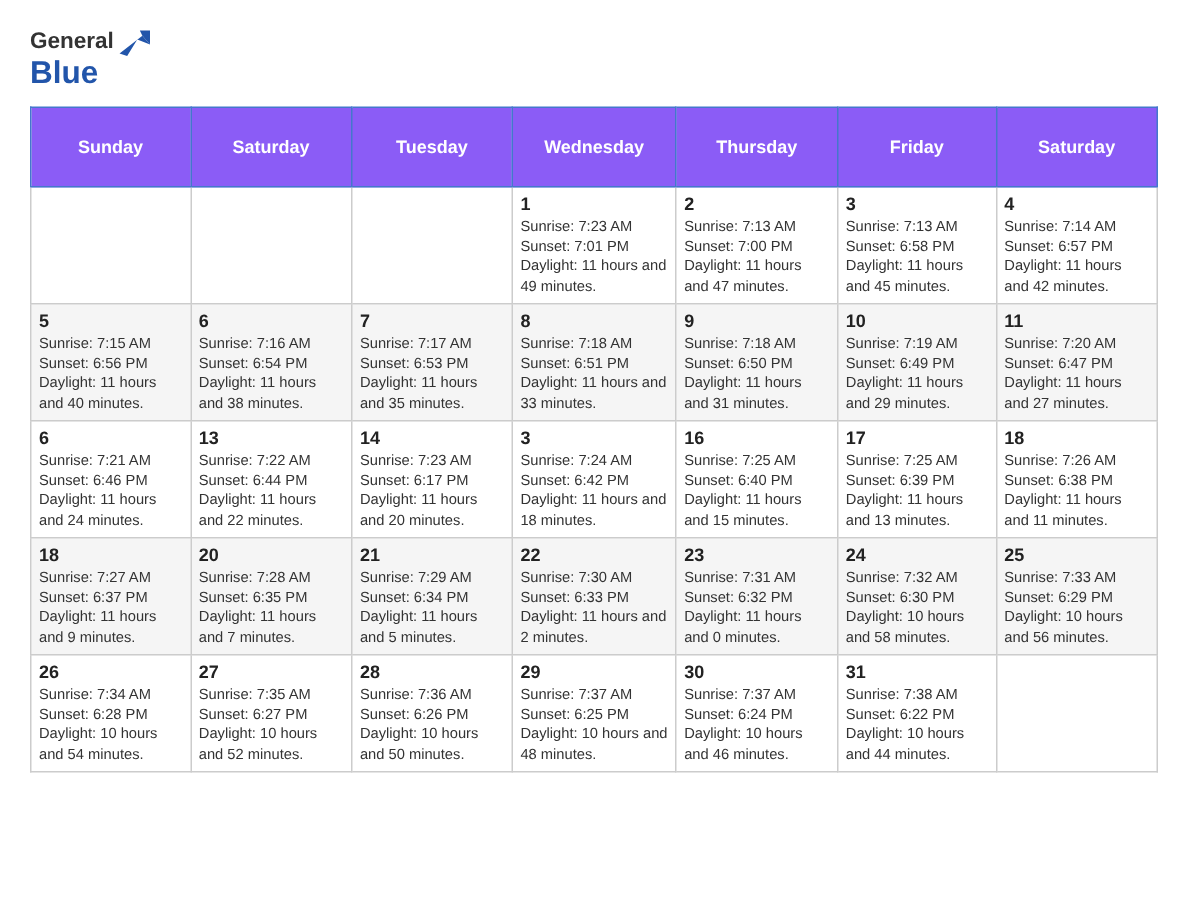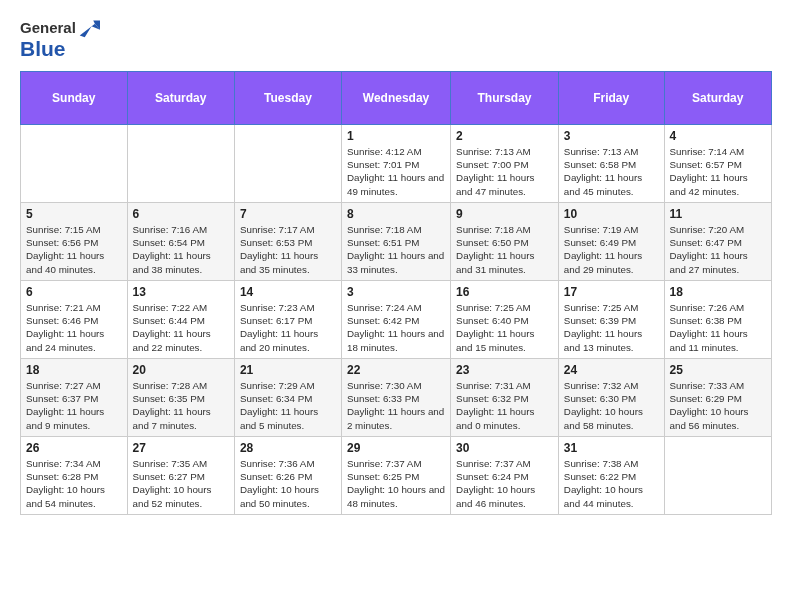--- a/index.html
+++ b/index.html
@@ -119,21 +119,21 @@
           <th>Saturday</th>
         </tr>
     </thead>
     <tbody id="calendar-body">
     <tr>
           <td class="empty-cell"></td>
           <td class="empty-cell"></td>
           <td class="empty-cell"></td>
           <td>
             <span class="day-num">1</span>
-            <div class="day-info">Sunrise: 4:12 AM
+            <div class="day-info">Sunrise: 7:23 AM
 Sunset: 7:01 PM
 Daylight: 11 hours and 49 minutes.</div>
           </td>
           <td>
             <span class="day-num">2</span>
             <div class="day-info">Sunrise: 7:13 AM
 Sunset: 7:00 PM
 Daylight: 11 hours and 47 minutes.</div>
           </td>
           <td>

